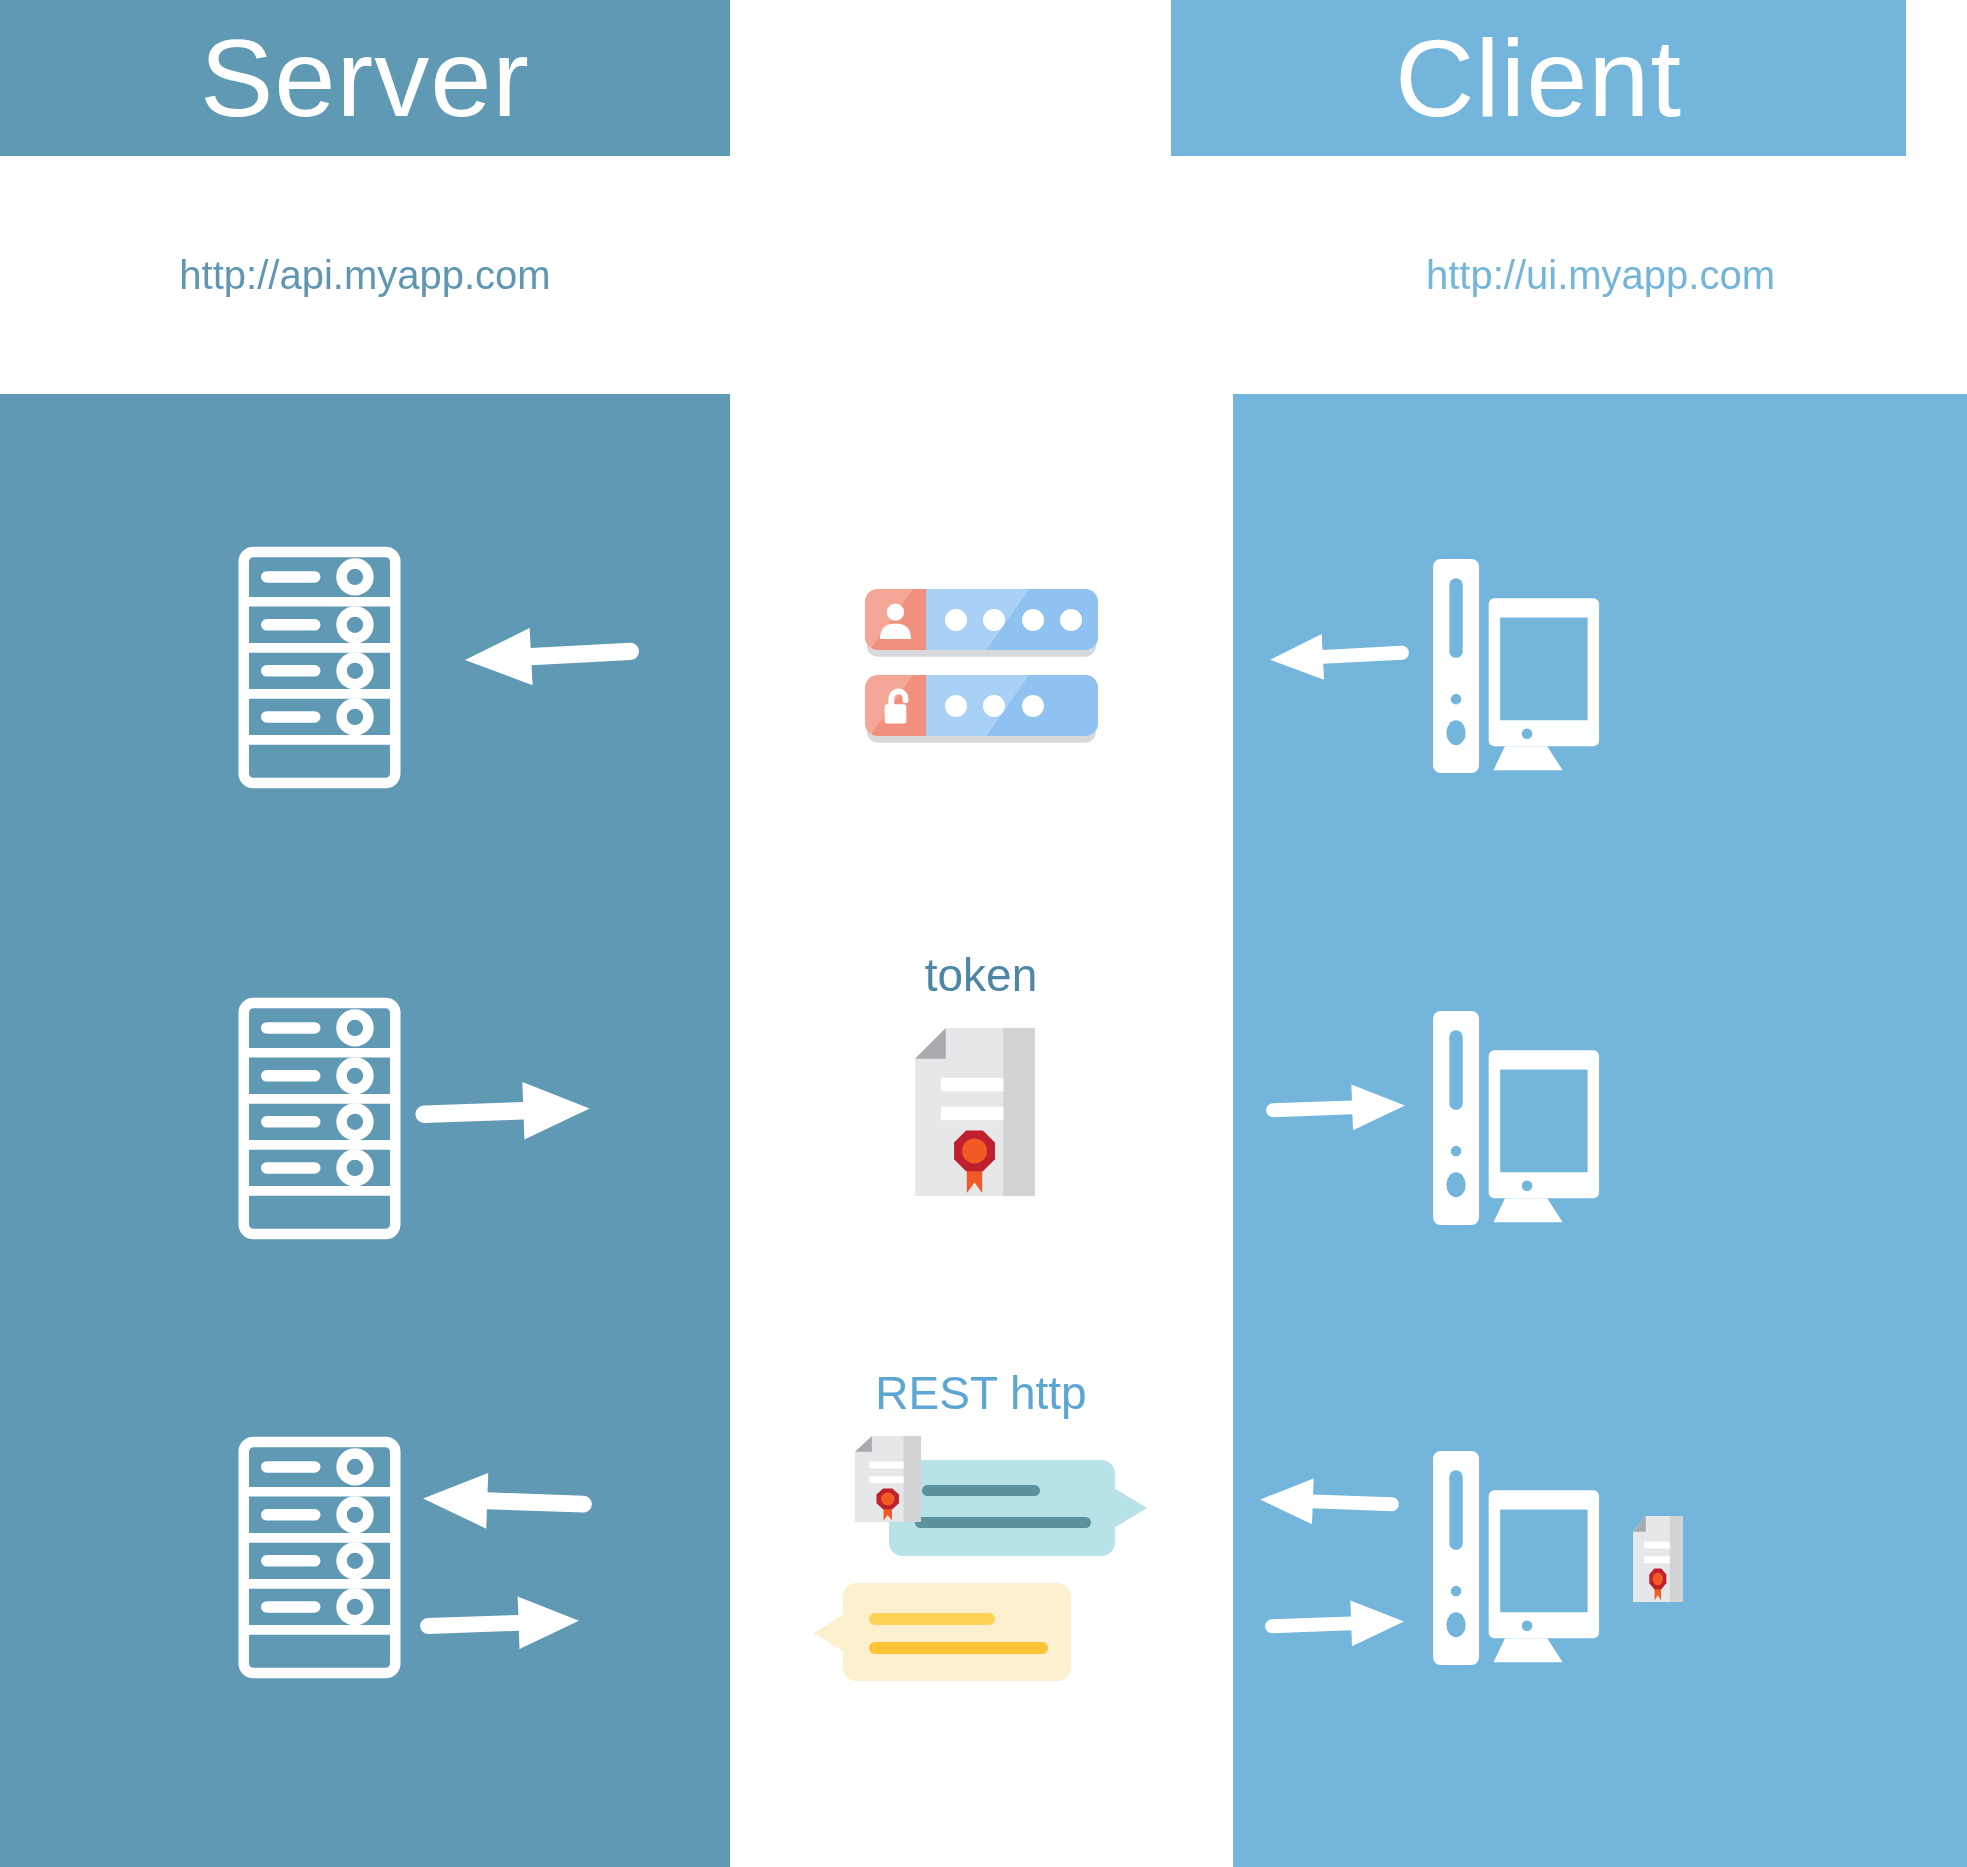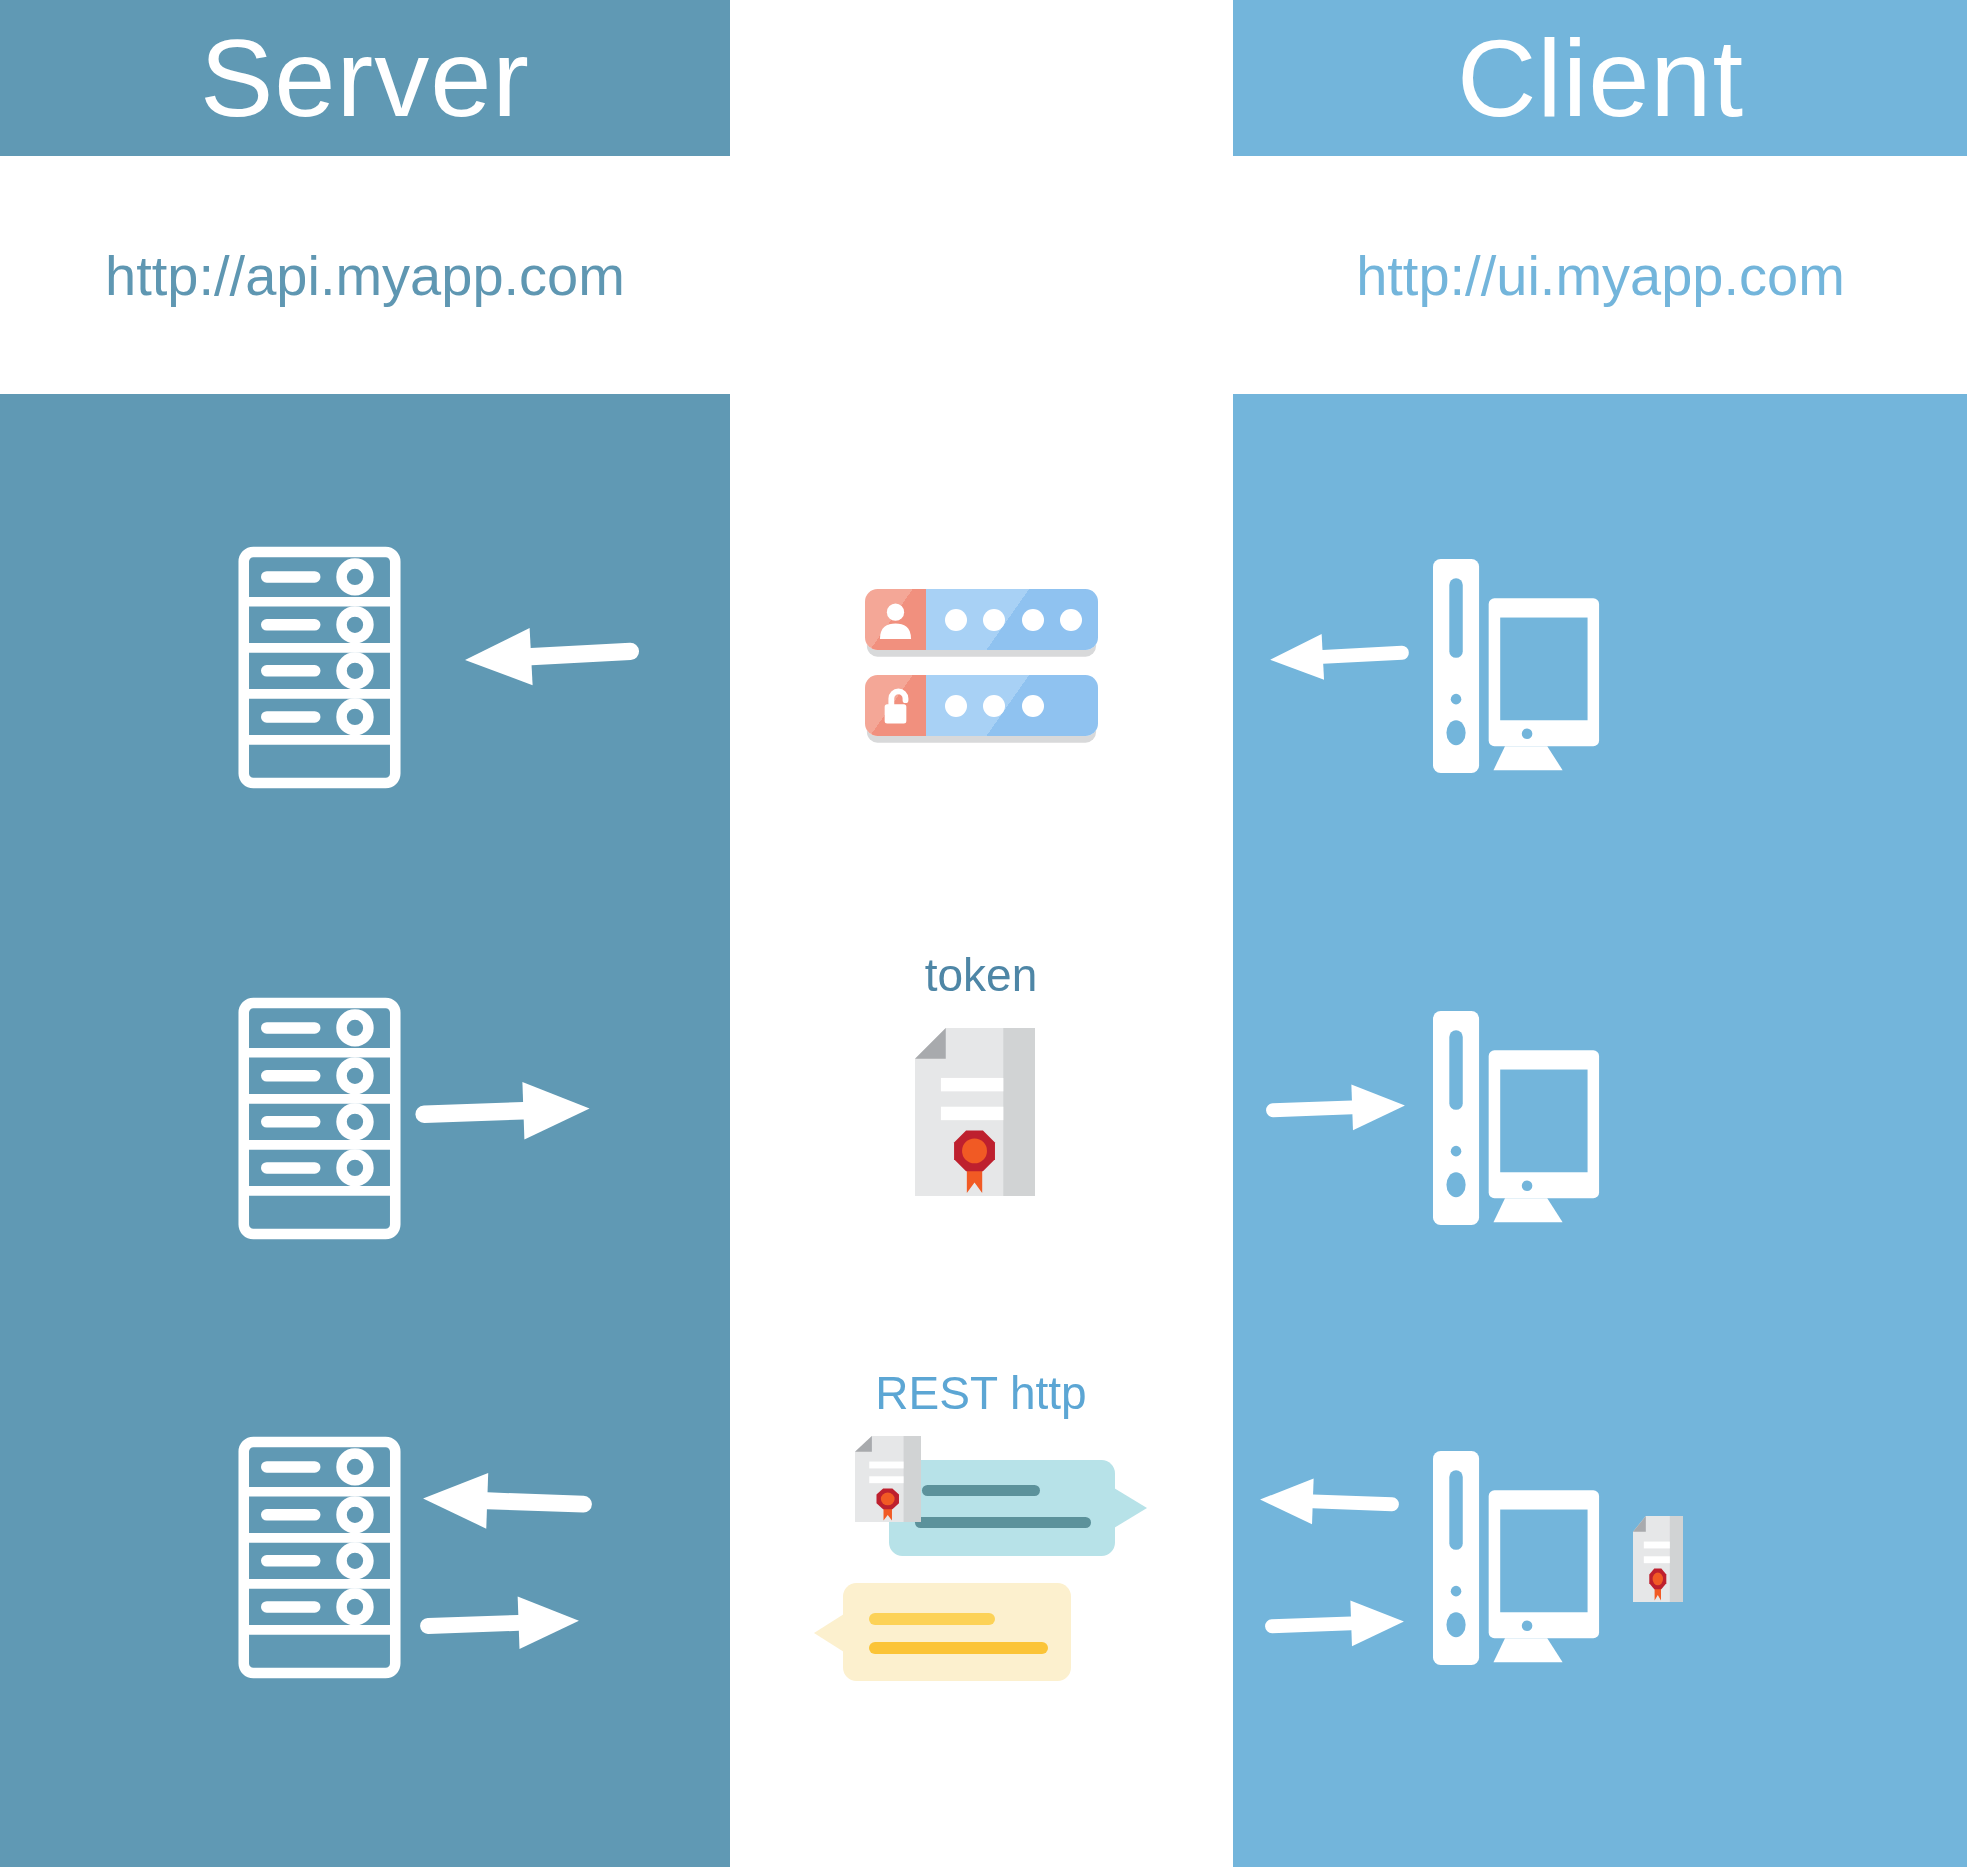--- a/index.html
+++ b/index.html
@@ -4,25 +4,25 @@
 <style>
   html,body{margin:0;padding:0;background:#fff;}
   .canvas{
     position:relative;width:1967px;height:1868px;overflow:hidden;background:#fff;
     font-family:"Liberation Sans", sans-serif;
     padding-left:17px;
   }
   
   .col-server-header{position:absolute;left:0;top:0;width:730px;height:156px;background:var(--server-col);
     display:flex;align-items:center;justify-content:center;}
-  .col-client-header{position:absolute;left:1233px;top:0;width:735px;height:156px;background:var(--client-col);
+  .col-client-header{position:absolute;left:1171px;top:0;width:735px;height:156px;background:var(--client-col);
     display:flex;align-items:center;justify-content:center;}
   .panel-title{color:#fff;font-size:110px;line-height:1;letter-spacing:1px;}
   .url-band{position:absolute;top:156px;height:238px;display:flex;align-items:center;justify-content:center;
-    font-size:56px;}
+    font-size:40px;}
   .url-server{left:0;width:730px;color:var(--server-url);}
   .url-client{left:1233px;width:735px;color:var(--client-url);}
   .url-band b{font-weight:normal;}
   .col-server-body{position:absolute;left:0;top:394px;width:730px;height:1474px;background:var(--server-col);}
   .col-client-body{position:absolute;left:1233px;top:394px;width:735px;height:1474px;background:var(--client-col);}
 
   
   .abs{position:absolute;}
 
   

